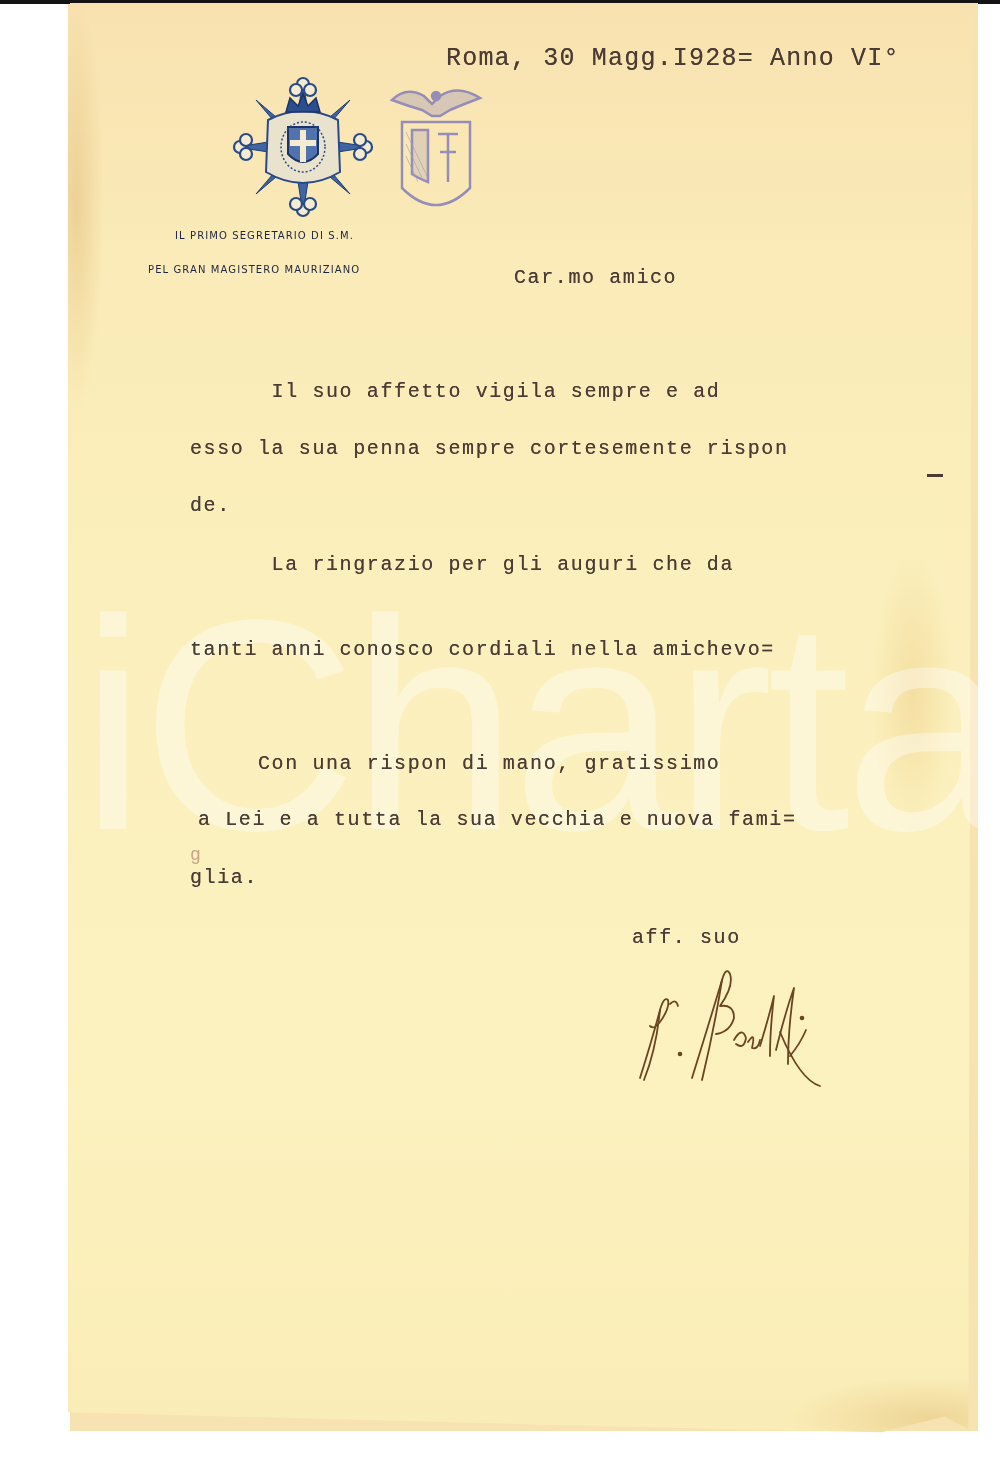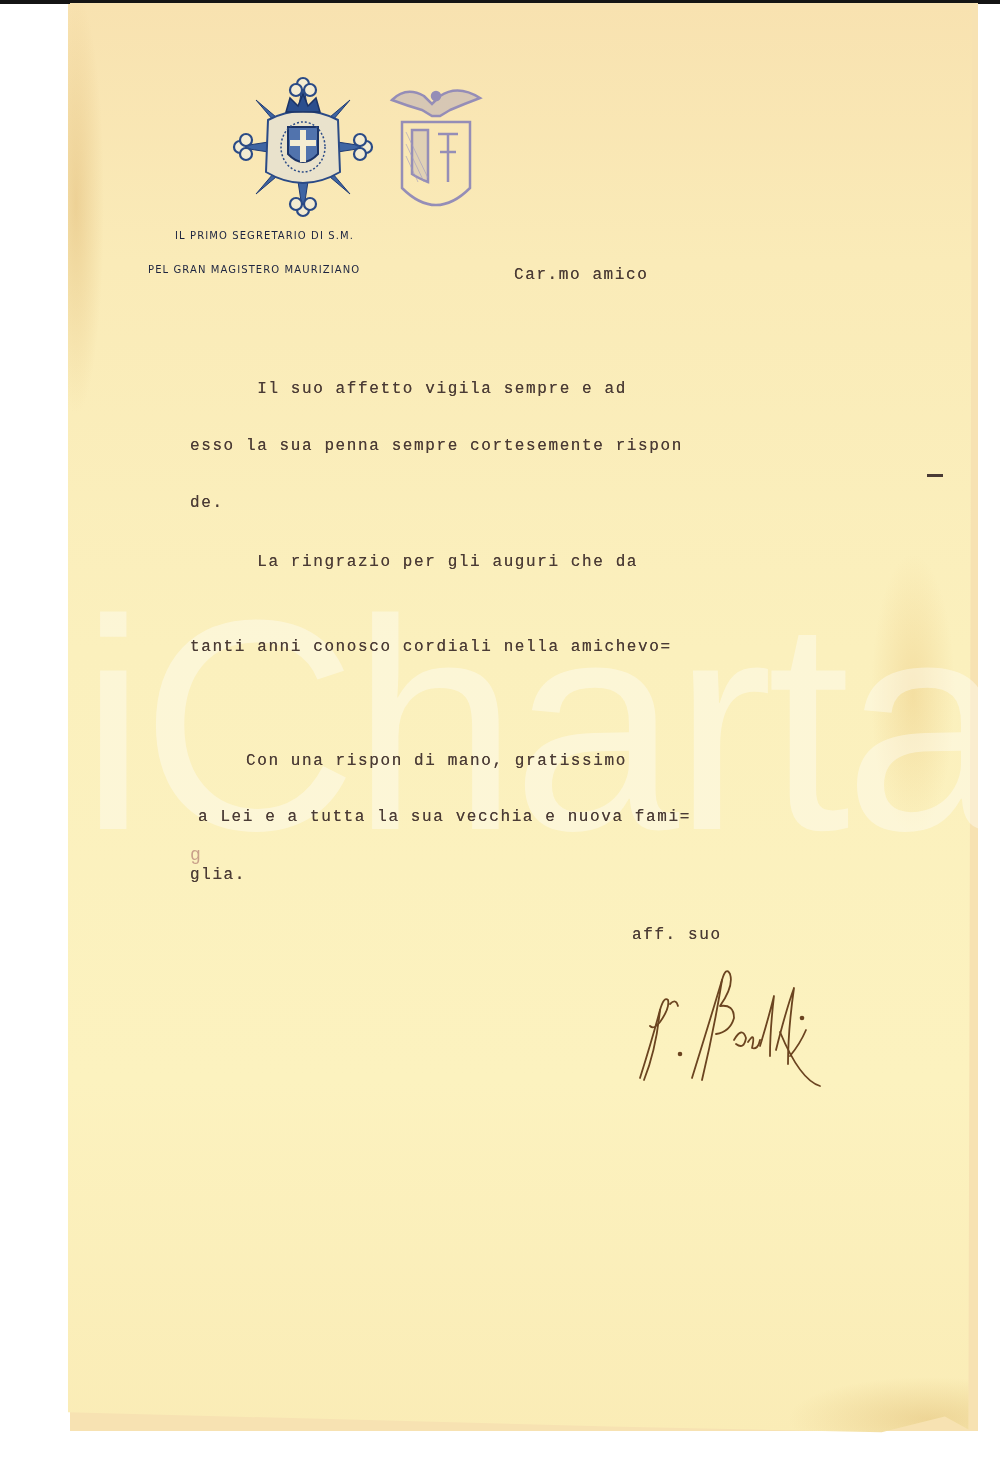--- a/index.html
+++ b/index.html
@@ -49,21 +49,21 @@
       letter-spacing: -6px;
       color: rgba(255,255,255,0.38);
       line-height: 1;
       pointer-events: none;
       user-select: none;
     }
     .typed {
       position: absolute;
       font-family: "Liberation Mono", "DejaVu Sans Mono", monospace;
       color: #4a3b35;
-      font-size: 16px;
+      font-size: 20px;
       letter-spacing: 1.6px;
       white-space: pre;
       text-shadow: 0 0 0.6px rgba(60,40,35,0.7);
     }
     .letterhead {
       position: absolute;
       font-family: "DejaVu Sans", sans-serif;
       font-size: 10px;
       letter-spacing: 1.1px;
       color: #1d2440;
@@ -103,20 +103,21 @@
 <body>
 
 <div class="stage">
   <div class="top-strip"></div>
   <div class="paper-back"></div>
 
   <div class="paper"></div>
 
   <div class="watermark">iCharta</div>
 
+  <div class="typed" style="left:446px; top:44px; font-size:25px; letter-spacing:1.2px;">Roma, 30 Magg.I928= Anno VI°</div>
 
   <svg class="emblem" viewBox="0 0 150 150">
     <g fill="#3f65a3" stroke="#1f3a72" stroke-width="1">
 
       <polygon points="75,8 83,60 75,75 67,60"></polygon>
       <polygon points="75,142 83,90 75,75 67,90"></polygon>
       <polygon points="8,75 60,67 75,75 60,83"></polygon>
       <polygon points="142,75 90,67 75,75 90,83"></polygon>
       <polygon points="28,28 68,62 75,75 62,68"></polygon>
       <polygon points="122,28 82,62 75,75 88,68"></polygon>

